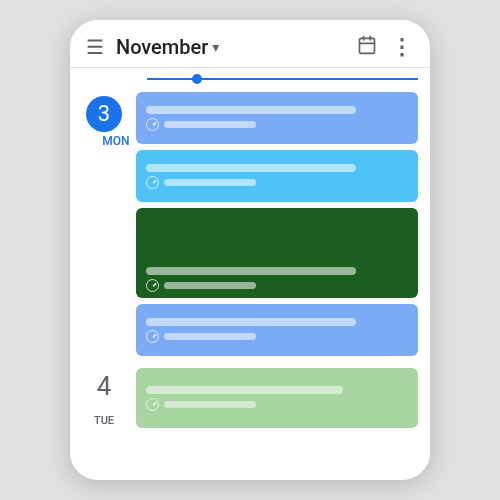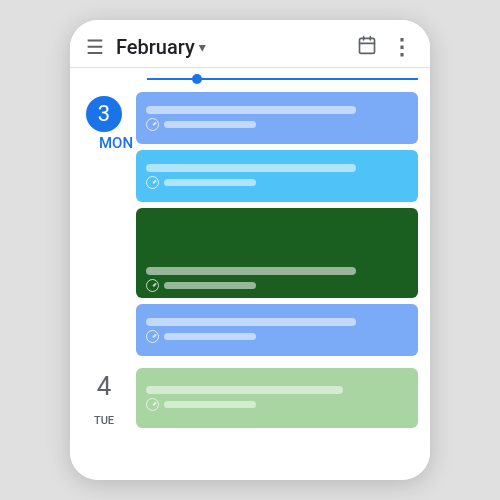--- a/index.html
+++ b/index.html
@@ -128,21 +128,21 @@
       border-radius: 50%;
       width: 36px;
       height: 36px;
       display: flex;
       align-items: center;
       justify-content: center;
       font-size: 22px;
     }
 
     .day-name {
-      font-size: 15px;
+      font-size: 12px;
       color: #1a73e8;
       text-transform: uppercase;
       font-weight: 500;
       margin-top: 2px;
       padding-left: 24px;
     }
 
     .day-events {
       flex: 1;
       display: flex;
@@ -253,21 +253,21 @@
     .timeline-area::-webkit-scrollbar { display: none; }
   </style>
 </head>
 <body>
 
 <div class="phone-frame">
 
   <div class="header">
     <span class="header-menu-icon">☰</span>
     <div class="header-title">
-      <span>February</span>
+      <span>November</span>
       <span class="header-title-arrow">▾</span>
     </div>
     <div class="header-icons">
       <span class="header-icon">
         <svg width="20" height="20" viewBox="0 0 24 24" fill="none" stroke="#5f6368" stroke-width="2" stroke-linecap="round" stroke-linejoin="round">
           <rect x="3" y="4" width="18" height="18" rx="2"></rect>
           <line x1="16" y1="2" x2="16" y2="6"></line>
           <line x1="8" y1="2" x2="8" y2="6"></line>
           <line x1="3" y1="10" x2="21" y2="10"></line>
         </svg>

